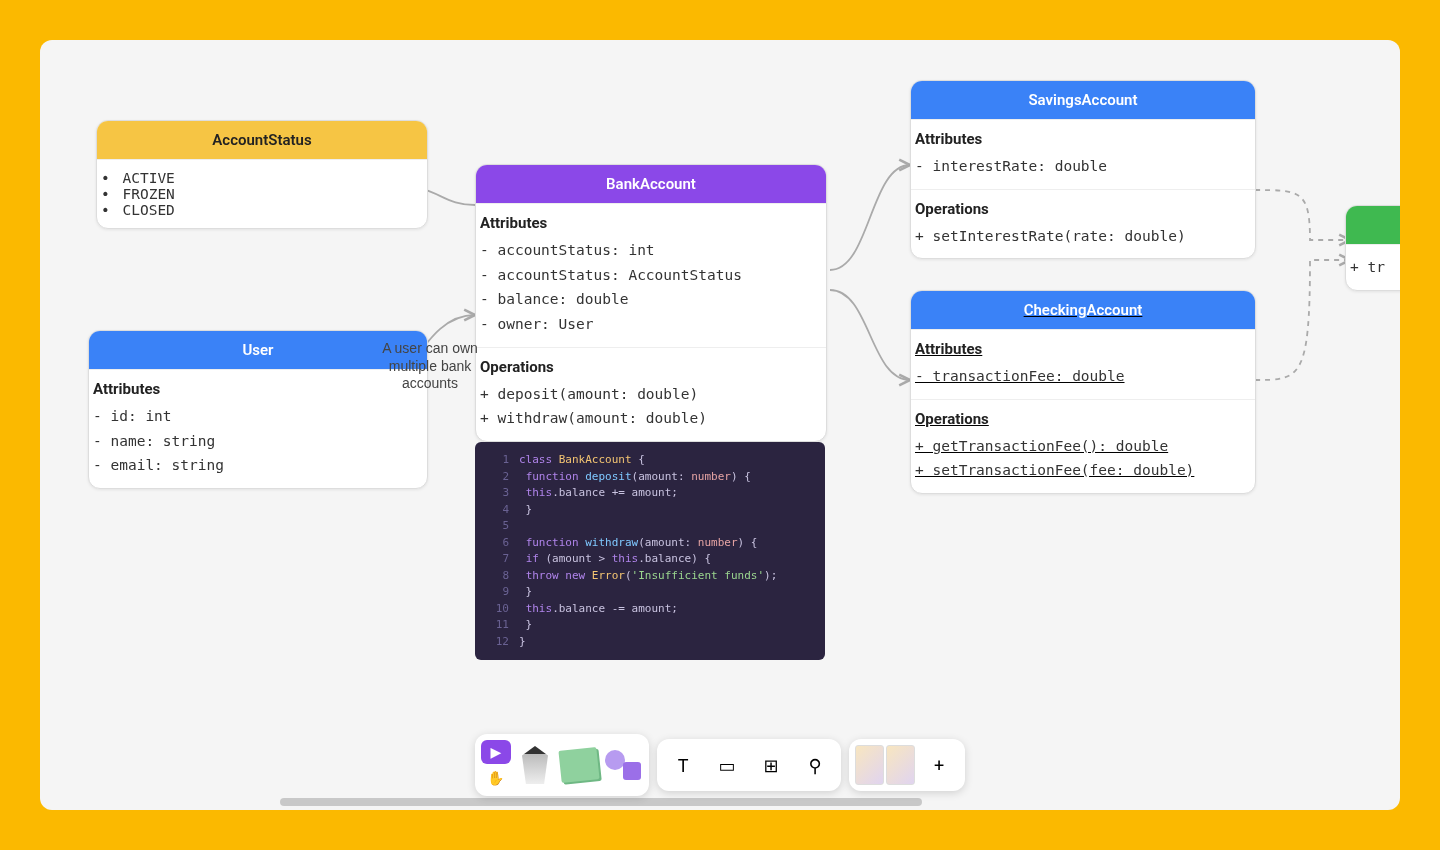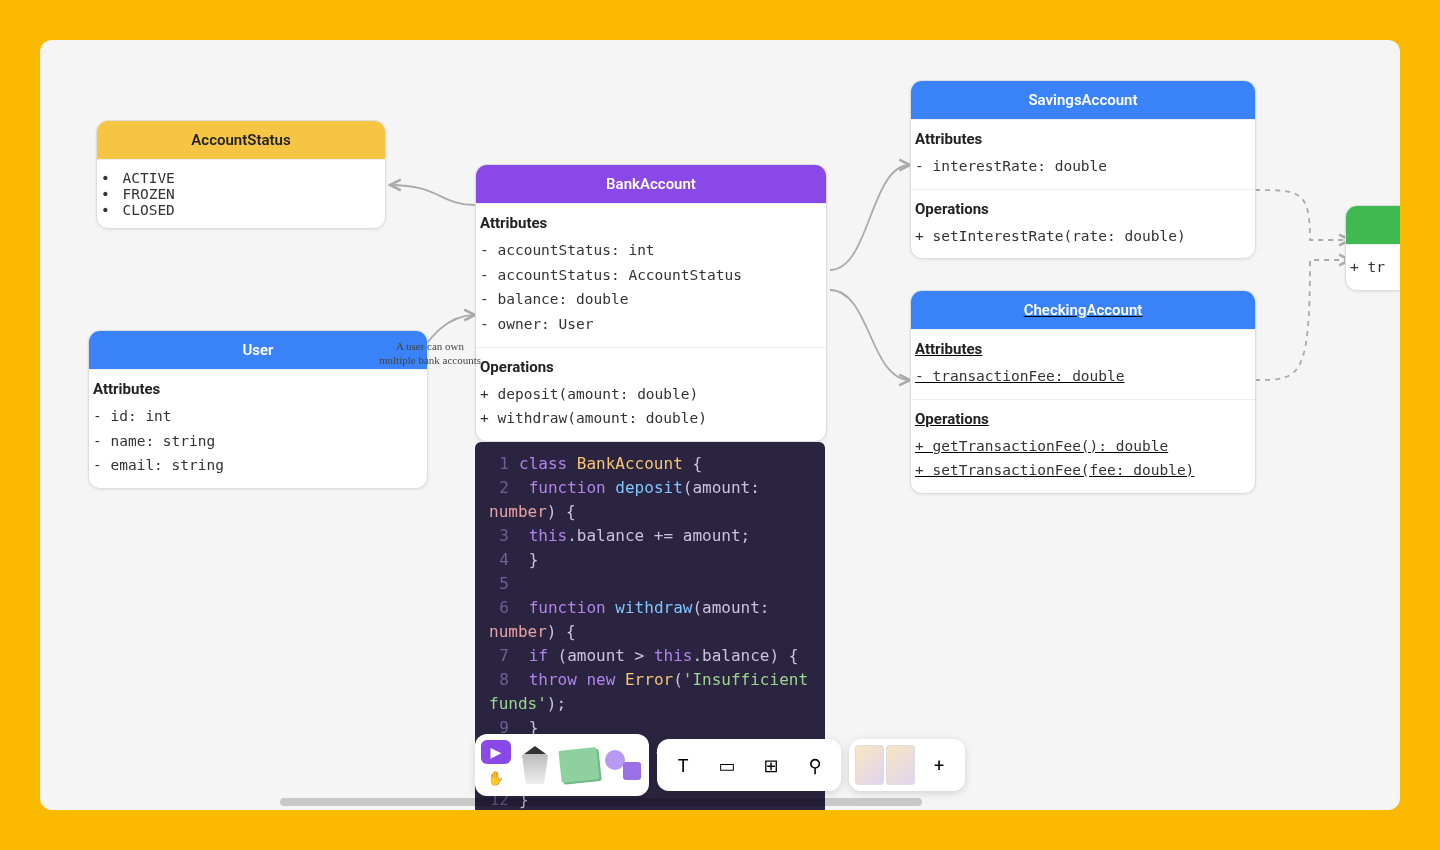--- a/index.html
+++ b/index.html
@@ -51,33 +51,33 @@
 .mono, .node ul, .node .op, .enum-item {
   font-family: "SF Mono", Menlo, Consolas, monospace;
   font-size: 14.5px;
   color: #333;
 }
 .node ul { list-style: none; }
 .node ul li::before { content: "• "; margin-right: 4px; }
 .attr-line, .op { line-height: 1.7; }
 .edge-label {
   position: absolute;
-  font-family: Liberation Serif, serif;
-  font-size: 11px;
+  font-family: Liberation Sans, sans-serif;
+  font-size: 14px;
   color: #444;
   text-align: center;
   line-height: 1.25;
 }
 .code-block {
   position: absolute;
   background: #2b2440;
   border-radius: 6px;
   padding: 10px 14px;
   font-family: "SF Mono", Menlo, Consolas, monospace;
-  font-size: 16px;
+  font-size: 11px;
   color: #c9c3e0;
   line-height: 1.5;
 }
 .code-block .ln { color: #6a6293; display: inline-block; width: 20px; text-align: right; margin-right: 10px; }
 .kw { color: #b084eb; }
 .fn { color: #7fc8ff; }
 .name { color: #f4c572; }
 .tp { color: #e5a3a3; }
 .str { color: #9bd68f; }
 svg.edges {
@@ -200,21 +200,21 @@
 
     <path d="M790,250 C830,250 830,340 870,340" fill="none" stroke="#aaa" stroke-width="1.8" marker-end="url(#arrow)"></path>
 
     <path d="M605,400 L605,360" fill="none" stroke="#aaa" stroke-width="1.8" marker-end="url(#arrow)"></path>
 
     <path d="M1215,150 C1260,150 1270,150 1270,200 L1310,200" fill="none" stroke="#aaa" stroke-width="1.8" stroke-dasharray="5,5" marker-end="url(#arrow)"></path>
 
     <path d="M1215,340 C1260,340 1270,340 1270,220 L1310,220" fill="none" stroke="#aaa" stroke-width="1.8" stroke-dasharray="5,5" marker-end="url(#arrow)"></path>
   </svg>
 
-  <div class="node" style="left:56px; top:80px; width:290px;">
+  <div class="node" style="left:56px; top:80px; width:332px;">
     <div class="node-header hdr-yellow">AccountStatus</div>
     <div class="node-section">
       <ul>
         <li class="enum-item">ACTIVE</li>
         <li class="enum-item">FROZEN</li>
         <li class="enum-item">CLOSED</li>
       </ul>
     </div>
   </div>
 

